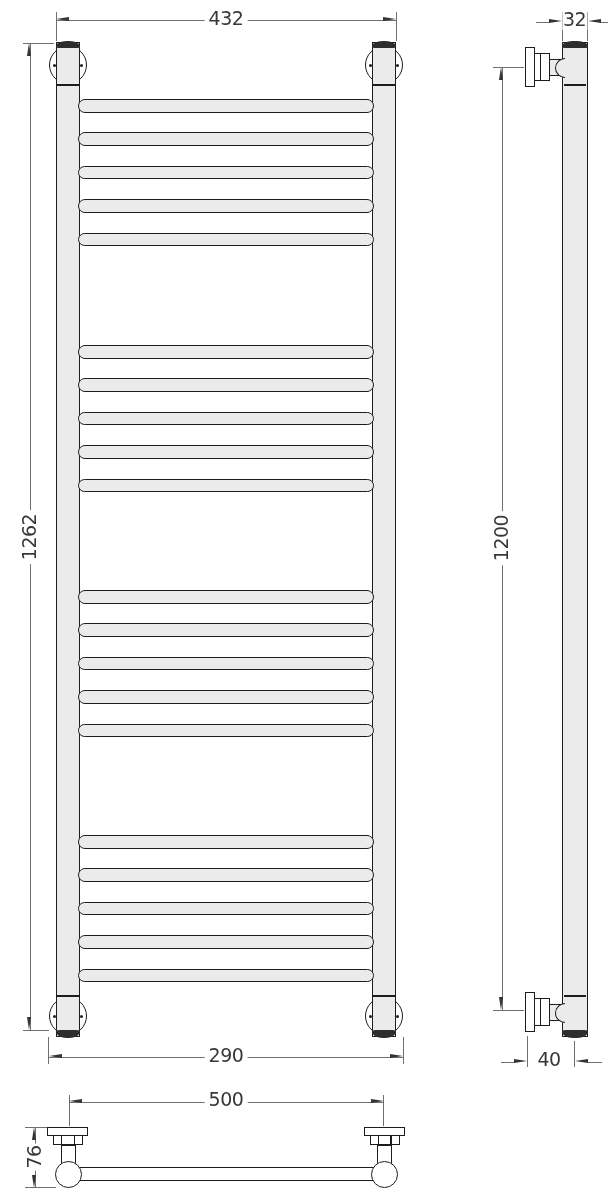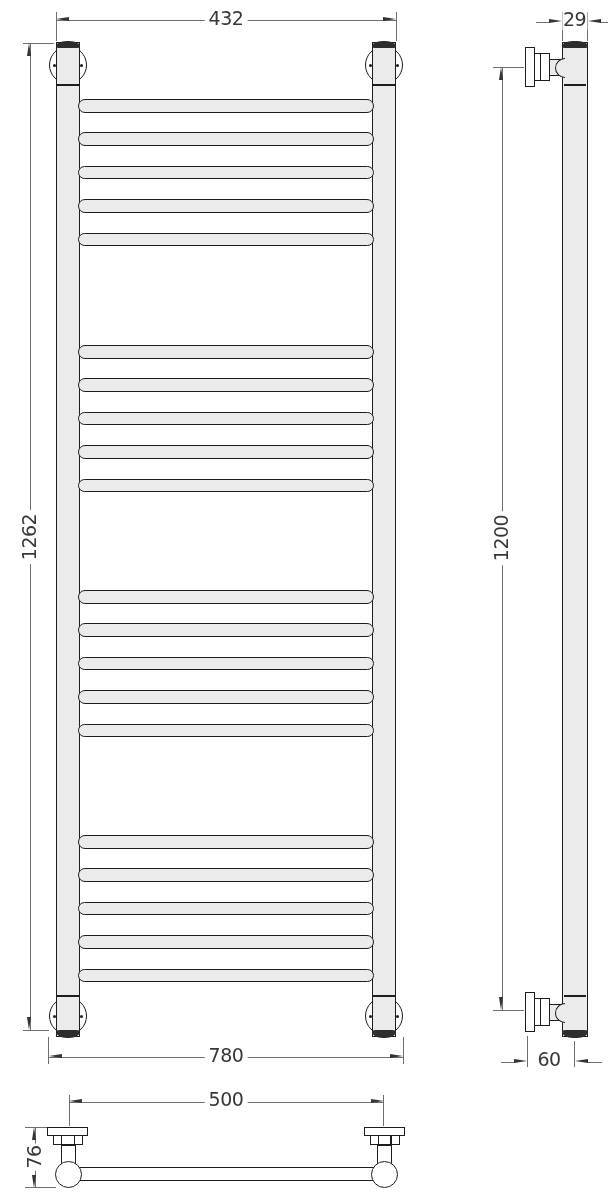--- a/index.html
+++ b/index.html
@@ -123,21 +123,21 @@
     <div class="dim vline" style="left:17.5px;top:43px;height:987px;"></div>
     <div class="arr arr-u" style="left:15.4px;top:43px;"></div>
     <div class="arr arr-d" style="left:15.4px;top:1017px;"></div>
     <div class="dim-label vert" style="left:18px;top:537px;">1262</div>
 
     <div class="dim vline" style="left:36px;top:1037px;height:27px;"></div>
     <div class="dim vline" style="left:390.5px;top:1037px;height:27px;"></div>
     <div class="dim hline" style="left:37px;top:1056.5px;width:354px;"></div>
     <div class="arr arr-l" style="left:37px;top:1054.4px;"></div>
     <div class="arr arr-r" style="left:378px;top:1054.4px;"></div>
-    <div class="dim-label" style="left:214px;top:1057px;">780</div>
+    <div class="dim-label" style="left:214px;top:1057px;">290</div>
   </div>
 
   <div class="group">
 
     <div class="post" style="left:550px;top:42px;width:25.5px;height:995px;"></div>
     <div class="cap cap-top" style="left:550px;top:40.5px;width:25.5px;height:7px;"></div>
     <div class="cap cap-bot" style="left:550px;top:1029.5px;width:25.5px;height:8px;"></div>
     <div class="sec" style="left:551.5px;top:84px;width:22.5px;"></div>
     <div class="sec" style="left:551.5px;top:995px;width:22.5px;"></div>
 
@@ -154,36 +154,36 @@
     </div>
     <div class="stem" style="left:536.5px;top:1004px;width:14px;height:17px;"></div>
     <div class="bulge" style="left:542.5px;top:1002.5px;width:10px;height:20px;"></div>
 
     <div class="dim vline" style="left:549.5px;top:12px;height:29px;"></div>
     <div class="dim vline" style="left:575px;top:12px;height:29px;"></div>
     <div class="dim hline" style="left:524px;top:21.5px;width:14px;"></div>
     <div class="arr arr-r" style="left:537px;top:19.4px;"></div>
     <div class="arr arr-l" style="left:575.5px;top:19.4px;"></div>
     <div class="dim hline" style="left:588px;top:21.5px;width:14px;"></div>
-    <div class="dim-label" style="left:562.5px;top:21px;padding:0 1px;">29</div>
+    <div class="dim-label" style="left:562.5px;top:21px;padding:0 1px;">32</div>
 
     <div class="dim hline" style="left:481px;top:66.5px;width:31px;"></div>
     <div class="dim hline" style="left:481px;top:1009.5px;width:31px;"></div>
     <div class="dim vline" style="left:489.5px;top:67px;height:943px;"></div>
     <div class="arr arr-u" style="left:487.4px;top:67px;"></div>
     <div class="arr arr-d" style="left:487.4px;top:997px;"></div>
     <div class="dim-label vert" style="left:490px;top:538px;">1200</div>
 
     <div class="dim vline" style="left:514.5px;top:1036px;height:31px;"></div>
     <div class="dim vline" style="left:562px;top:1041px;height:26px;"></div>
     <div class="dim hline" style="left:489px;top:1061.5px;width:14px;"></div>
     <div class="arr arr-r" style="left:502px;top:1059.4px;"></div>
     <div class="arr arr-l" style="left:562.5px;top:1059.4px;"></div>
     <div class="dim hline" style="left:575.5px;top:1061.5px;width:14px;"></div>
-    <div class="dim-label" style="left:537px;top:1061px;padding:0 1px;">60</div>
+    <div class="dim-label" style="left:537px;top:1061px;padding:0 1px;">40</div>
   </div>
 
   <div class="group">
 
     <div class="dim vline" style="left:56.5px;top:1095px;height:31px;"></div>
     <div class="dim vline" style="left:371px;top:1095px;height:31px;"></div>
     <div class="dim hline" style="left:57px;top:1101.5px;width:314.5px;"></div>
     <div class="arr arr-l" style="left:57px;top:1099.4px;"></div>
     <div class="arr arr-r" style="left:358.5px;top:1099.4px;"></div>
     <div class="dim-label" style="left:214px;top:1101px;">500</div>

